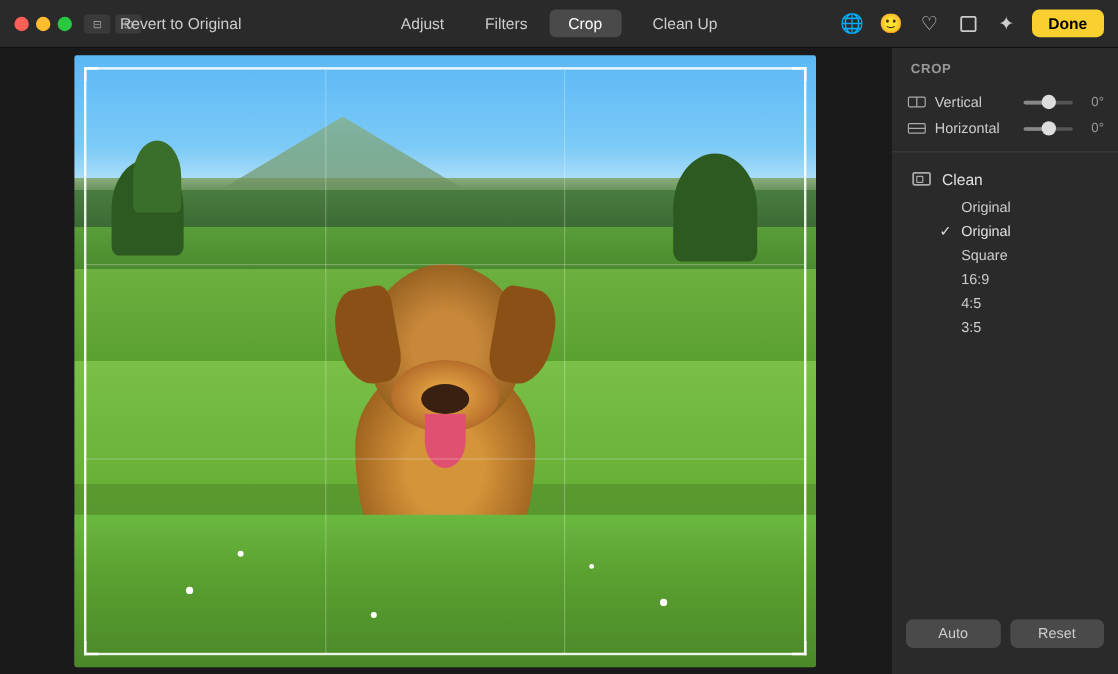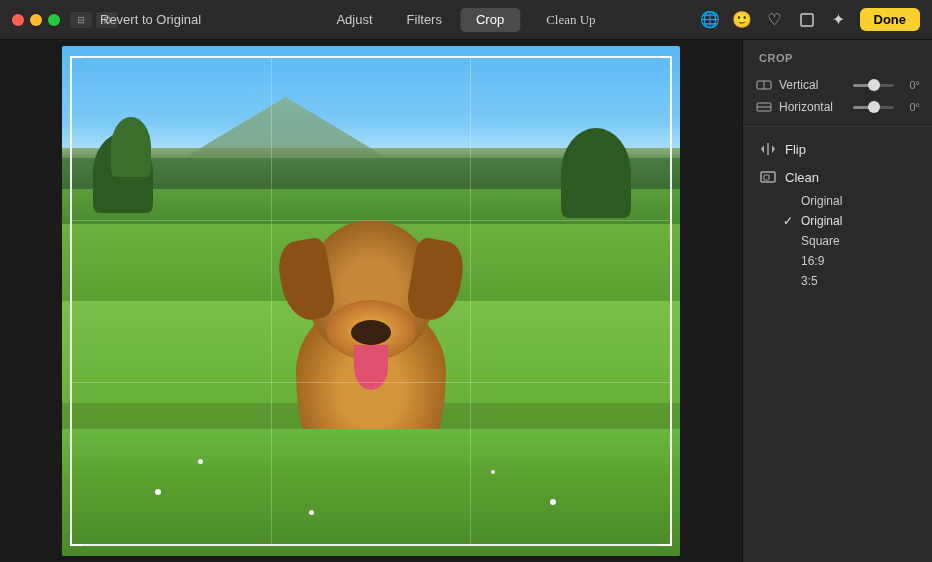--- a/index.html
+++ b/index.html
@@ -82,21 +82,20 @@
     }
     .nav-tab.active {
       background: #4a4a4a;
       color: #fff;
     }
     .cleanup-tab {
       color: #ccc;
       font-size: 13px;
       cursor: pointer;
       margin-left: 8px;
-      font-family: Liberation Serif, serif;
     }
 
     .titlebar-right {
       display: flex;
       align-items: center;
       gap: 10px;
       margin-left: auto;
     }
     .icon-btn {
       width: 22px;
@@ -484,30 +483,20 @@
       <span class="slider-label">Horizontal</span>
       <div class="slider-track">
         <div class="slider-fill" style="width:50%;"></div>
         <div class="slider-thumb" style="left:50%;"></div>
       </div>
       <span class="slider-value">0°</span>
     </div>
 
     <div class="section-divider"></div>
 
-    <div class="panel-action-row">
-      <div class="action-icon">
-        <svg width="16" height="16" viewBox="0 0 16 16" fill="none">
-          <path d="M4 8H1l3-4v8l-3-4z" fill="#aaa"></path>
-          <line x1="8" y1="2" x2="8" y2="14" stroke="#aaa" stroke-width="1.5"></line>
-          <path d="M12 8h3l-3-4v8l3-4z" fill="#aaa"></path>
-        </svg>
-      </div>
-      <span class="action-label">Flip</span>
-    </div>
 
     <div class="aspect-section">
       <div class="aspect-header">
         <div class="action-icon">
           <svg width="16" height="16" viewBox="0 0 16 16" fill="none">
             <rect x="1" y="3" width="14" height="10" rx="1" stroke="#aaa" stroke-width="1.5" fill="none"></rect>
             <rect x="4" y="6" width="5" height="5" rx="0.5" stroke="#aaa" stroke-width="1"></rect>
           </svg>
         </div>
         <span class="aspect-label">Clean</span>
@@ -521,19 +510,26 @@
           <span class="checkmark">✓</span>
           <span>Original</span>
         </div>
         <div class="aspect-option">
           <span>Square</span>
         </div>
         <div class="aspect-option">
           <span>16:9</span>
         </div>
         <div class="aspect-option">
+          <span>4:5</span>
+        </div>
+        <div class="aspect-option">
           <span>3:5</span>
         </div>
       </div>
     </div>
 
+    <div class="bottom-buttons">
+      <button class="bottom-btn">Auto</button>
+      <button class="bottom-btn">Reset</button>
+    </div>
   </div>
 </div>
 
 </body></html>

